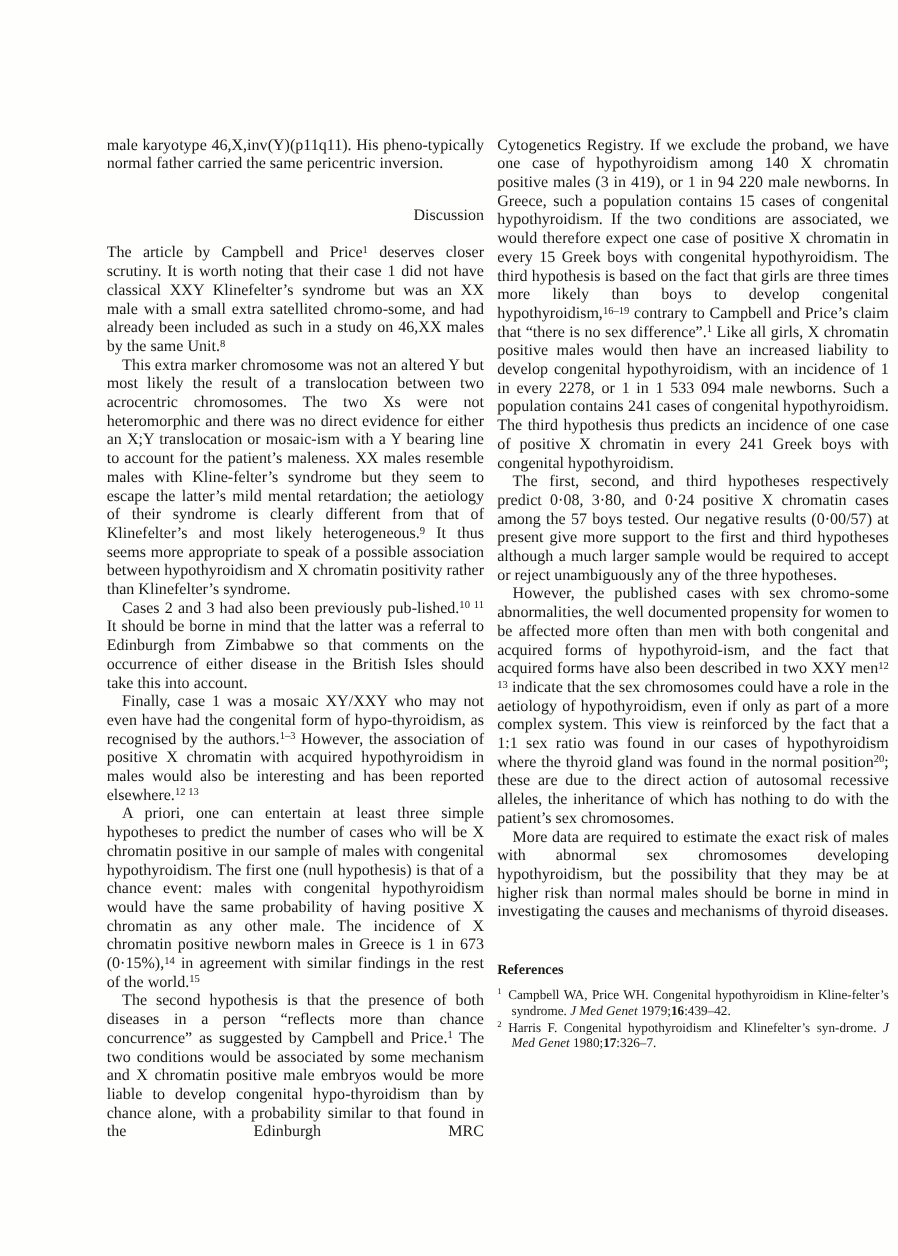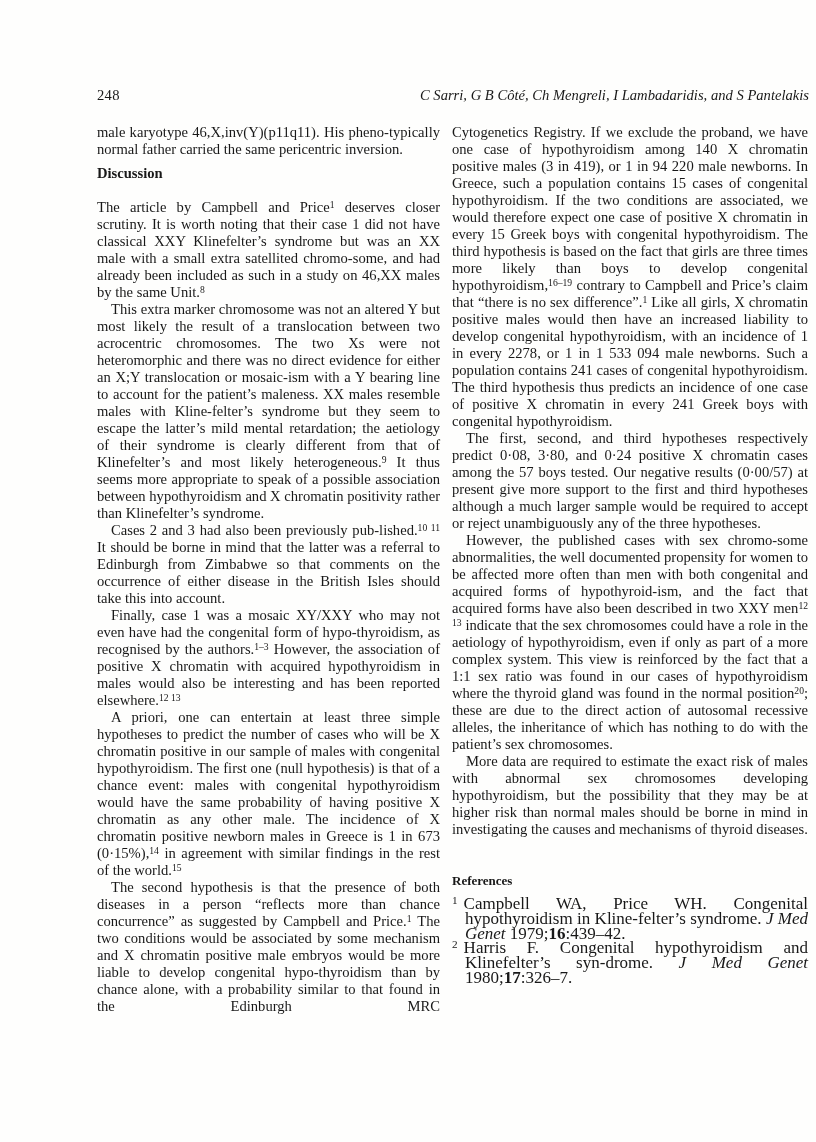--- a/index.html
+++ b/index.html
@@ -32,56 +32,52 @@
     line-height: 17px;
     text-align: justify;
   }
   .column-left  { left: 97px;  width: 343px; }
   .column-right { left: 452px; width: 356px; }
   p.body-par { margin: 0; }
   p.body-par.indent { text-indent: 14px; }
   
   .column-left p.body-par:last-child { text-align-last: justify; }
   .section-heading {
-    font-weight: bold;
-    margin: 7px 0 17px 0;
-    text-align: left;
+    font-weight: normal;
+    margin: 30px 0 17px 0;
+    text-align: right;
   }
   sup {
     font-size: 0.66em;
     line-height: 0;
     vertical-align: baseline;
     position: relative;
     top: -0.45em;
   }
   .ref-heading {
     font-weight: bold;
     font-size: 13px;
     line-height: 15px;
     margin: 35px 0 9px 0;
     text-align: left;
   }
   p.reference {
     margin: 0;
-    font-size: 17px;
+    font-size: 12px;
     line-height: 14.8px;
     text-indent: -13px;
     padding-left: 13px;
     text-align: justify;
   }
   p.reference .ref-num { margin-right: 6px; }
 </style>
 </head>
 <body>
 
 <div class="page">
-  <div class="header">
-    <span class="page-number">248</span>
-    <span class="running-head">C Sarri, G B Côté, Ch Mengreli, I Lambadaridis, and S Pantelakis</span>
-  </div>
   <div class="column column-left">
       <p class="body-par"><span>male karyotype 46,X,inv(Y)(p11q11). His pheno-typically normal father carried the same pericentric inversion.</span></p>
       <div class="section-heading">Discussion</div>
       <p class="body-par"><span>The article by Campbell and Price</span><sup>1</sup><span> deserves closer scrutiny. It is worth noting that their case 1 did not have classical XXY Klinefelter’s syndrome but was an XX male with a small extra satellited chromo-some, and had already been included as such in a study on 46,XX males by the same Unit.</span><sup>8</sup></p>
       <p class="body-par indent"><span>This extra marker chromosome was not an altered Y but most likely the result of a translocation between two acrocentric chromosomes. The two Xs were not heteromorphic and there was no direct evidence for either an X;Y translocation or mosaic-ism with a Y bearing line to account for the patient’s maleness. XX males resemble males with Kline-felter’s syndrome but they seem to escape the latter’s mild mental retardation; the aetiology of their syndrome is clearly different from that of Klinefelter’s and most likely heterogeneous.</span><sup>9</sup><span> It thus seems more appropriate to speak of a possible association between hypothyroidism and X chromatin positivity rather than Klinefelter’s syndrome.</span></p>
       <p class="body-par indent"><span>Cases 2 and 3 had also been previously pub-lished.</span><sup>10 11</sup><span> It should be borne in mind that the latter was a referral to Edinburgh from Zimbabwe so that comments on the occurrence of either disease in the British Isles should take this into account.</span></p>
       <p class="body-par indent"><span>Finally, case 1 was a mosaic XY/XXY who may not even have had the congenital form of hypo-thyroidism, as recognised by the authors.</span><sup>1–3</sup><span> However, the association of positive X chromatin with acquired hypothyroidism in males would also be interesting and has been reported elsewhere.</span><sup>12 13</sup></p>
       <p class="body-par indent"><span>A priori, one can entertain at least three simple hypotheses to predict the number of cases who will be X chromatin positive in our sample of males with congenital hypothyroidism. The first one (null hypothesis) is that of a chance event: males with congenital hypothyroidism would have the same probability of having positive X chromatin as any other male. The incidence of X chromatin positive newborn males in Greece is 1 in 673 (0·15%),</span><sup>14</sup><span> in agreement with similar findings in the rest of the world.</span><sup>15</sup></p>
       <p class="body-par indent"><span>The second hypothesis is that the presence of both diseases in a person “reflects more than chance concurrence” as suggested by Campbell and Price.</span><sup>1</sup><span> The two conditions would be associated by some mechanism and X chromatin positive male embryos would be more liable to develop congenital hypo-thyroidism than by chance alone, with a probability similar to that found in the Edinburgh MRC</span></p>
     </div>

